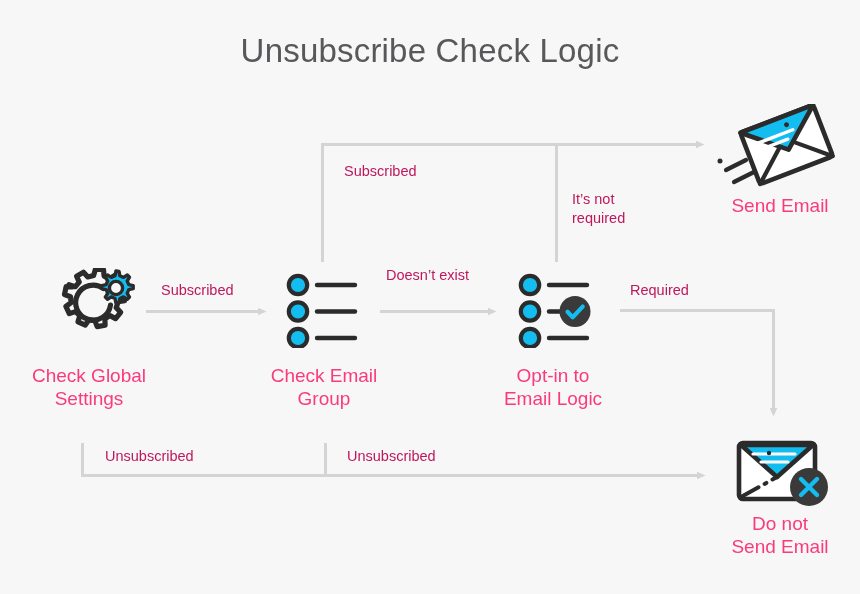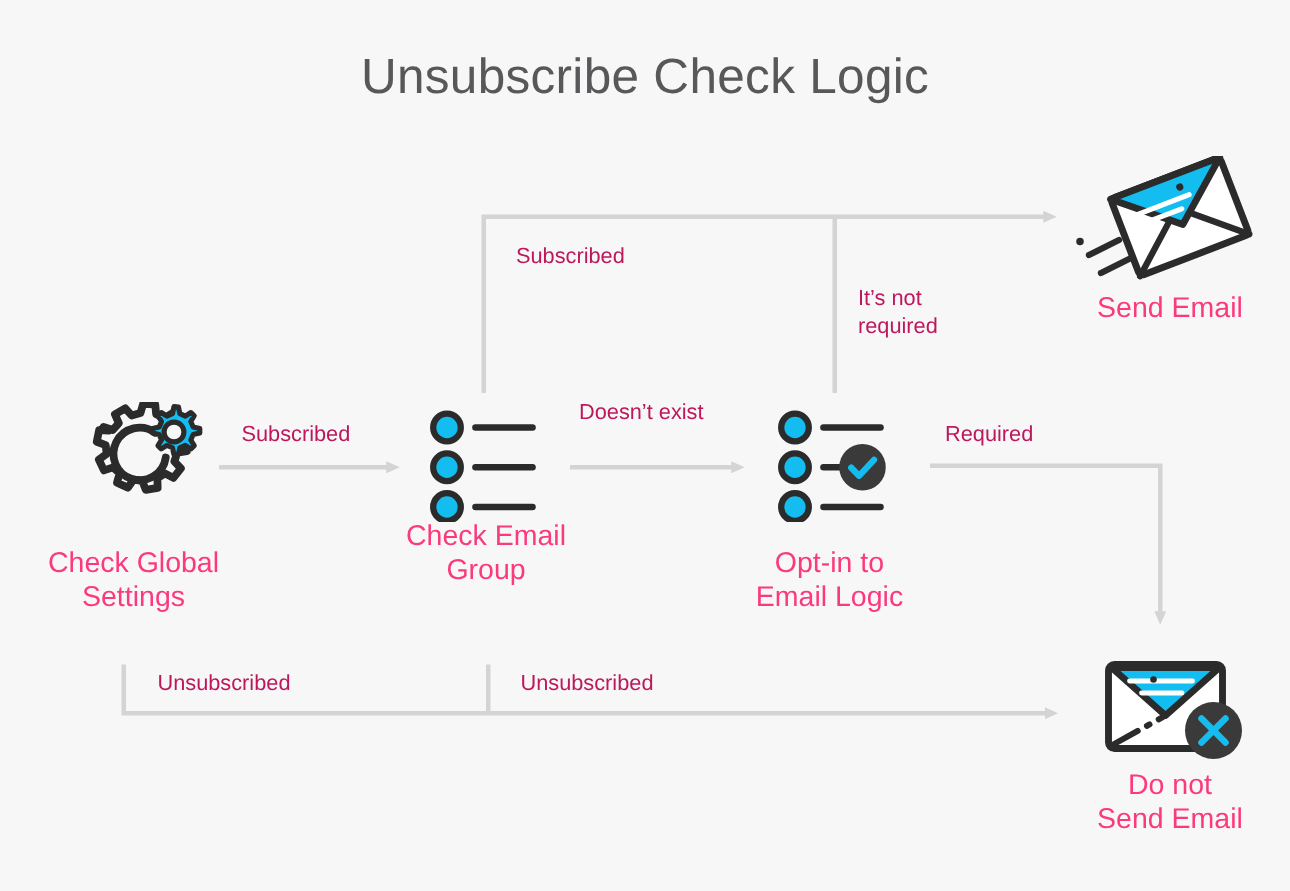--- a/index.html
+++ b/index.html
@@ -131,21 +131,21 @@
       <g>
         <circle cx="12" cy="13" r="9.2" fill="#14bdf0" stroke="#2b2b2b" stroke-width="4.2"></circle>
         <line x1="31" y1="13" x2="69" y2="13" stroke="#2b2b2b" stroke-width="4.4" stroke-linecap="round"></line>
         <circle cx="12" cy="39.5" r="9.2" fill="#14bdf0" stroke="#2b2b2b" stroke-width="4.2"></circle>
         <line x1="31" y1="39.5" x2="69" y2="39.5" stroke="#2b2b2b" stroke-width="4.4" stroke-linecap="round"></line>
         <circle cx="12" cy="66" r="9.2" fill="#14bdf0" stroke="#2b2b2b" stroke-width="4.2"></circle>
         <line x1="31" y1="66" x2="69" y2="66" stroke="#2b2b2b" stroke-width="4.4" stroke-linecap="round"></line>
       </g>
     </svg>
   </div>
-  <div class="node-label" style="left:235px; top:346px; width:178px;text-align:center;">Check Email
+  <div class="node-label" style="left:235px; top:364px; width:178px;text-align:center;">Check Email
 Group</div>
 
   <div class="node-icon" style="left:518px; top:272px; width:82px; height:76px;">
     <svg width="82" height="76" viewBox="0 0 82 76">
       <g>
         <circle cx="12" cy="13" r="9.2" fill="#14bdf0" stroke="#2b2b2b" stroke-width="4.2"></circle>
         <line x1="31" y1="13" x2="69" y2="13" stroke="#2b2b2b" stroke-width="4.4" stroke-linecap="round"></line>
 
         <circle cx="12" cy="39.5" r="9.2" fill="#14bdf0" stroke="#2b2b2b" stroke-width="4.2"></circle>
         <line x1="31" y1="39.5" x2="58" y2="39.5" stroke="#2b2b2b" stroke-width="4.4" stroke-linecap="round"></line>

